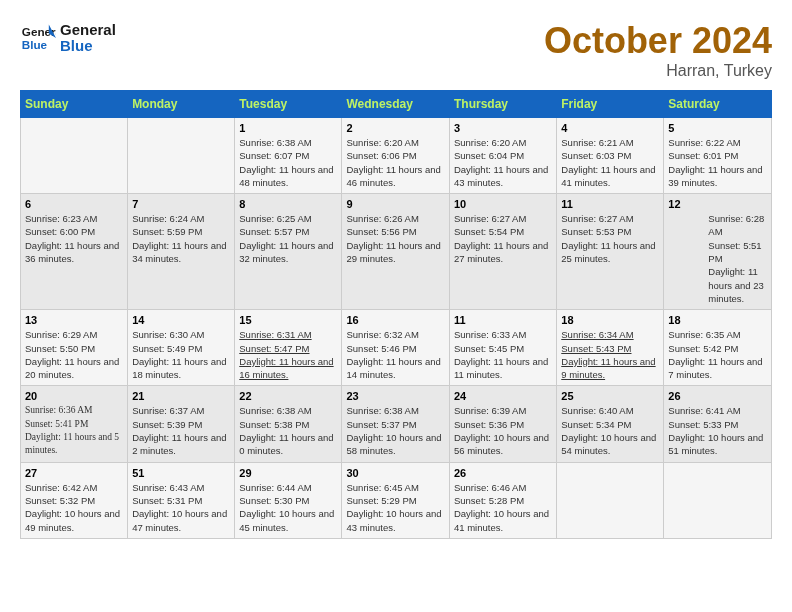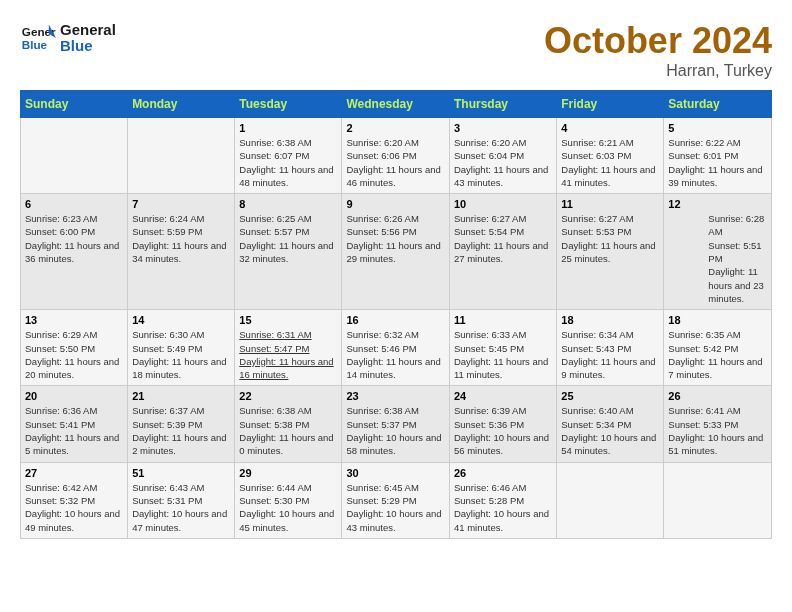--- a/index.html
+++ b/index.html
@@ -214,35 +214,35 @@
 Daylight: 11 hours and 14 minutes.</div>
         </td>
         <td>
           <span class="day-number">11</span>
           <div class="day-detail" style="white-space: pre-line;">Sunrise: 6:33 AM
 Sunset: 5:45 PM
 Daylight: 11 hours and 11 minutes.</div>
         </td>
         <td>
           <span class="day-number">18</span>
-          <div class="day-detail" style="white-space: pre-line;">Sunrise: 6:34 AM
+          <div class="day-detail" style="white-space: pre-line; text-decoration: underline;">Sunrise: 6:34 AM
 Sunset: 5:43 PM
 Daylight: 11 hours and 9 minutes.</div>
         </td>
         <td>
           <span class="day-number">18</span>
           <div class="day-detail" style="white-space: pre-line;">Sunrise: 6:35 AM
 Sunset: 5:42 PM
 Daylight: 11 hours and 7 minutes.</div>
         </td>
       </tr>
       <tr>
         <td>
           <span class="day-number">20</span>
-          <div class="day-detail" style="white-space: pre-line;">Sunrise: 6:36 AM
+          <div class="day-detail" style="white-space: pre-line; font-family: Liberation Serif, serif;">Sunrise: 6:36 AM
 Sunset: 5:41 PM
 Daylight: 11 hours and 5 minutes.</div>
         </td>
         <td>
           <span class="day-number">21</span>
           <div class="day-detail" style="white-space: pre-line;">Sunrise: 6:37 AM
 Sunset: 5:39 PM
 Daylight: 11 hours and 2 minutes.</div>
         </td>
         <td>

